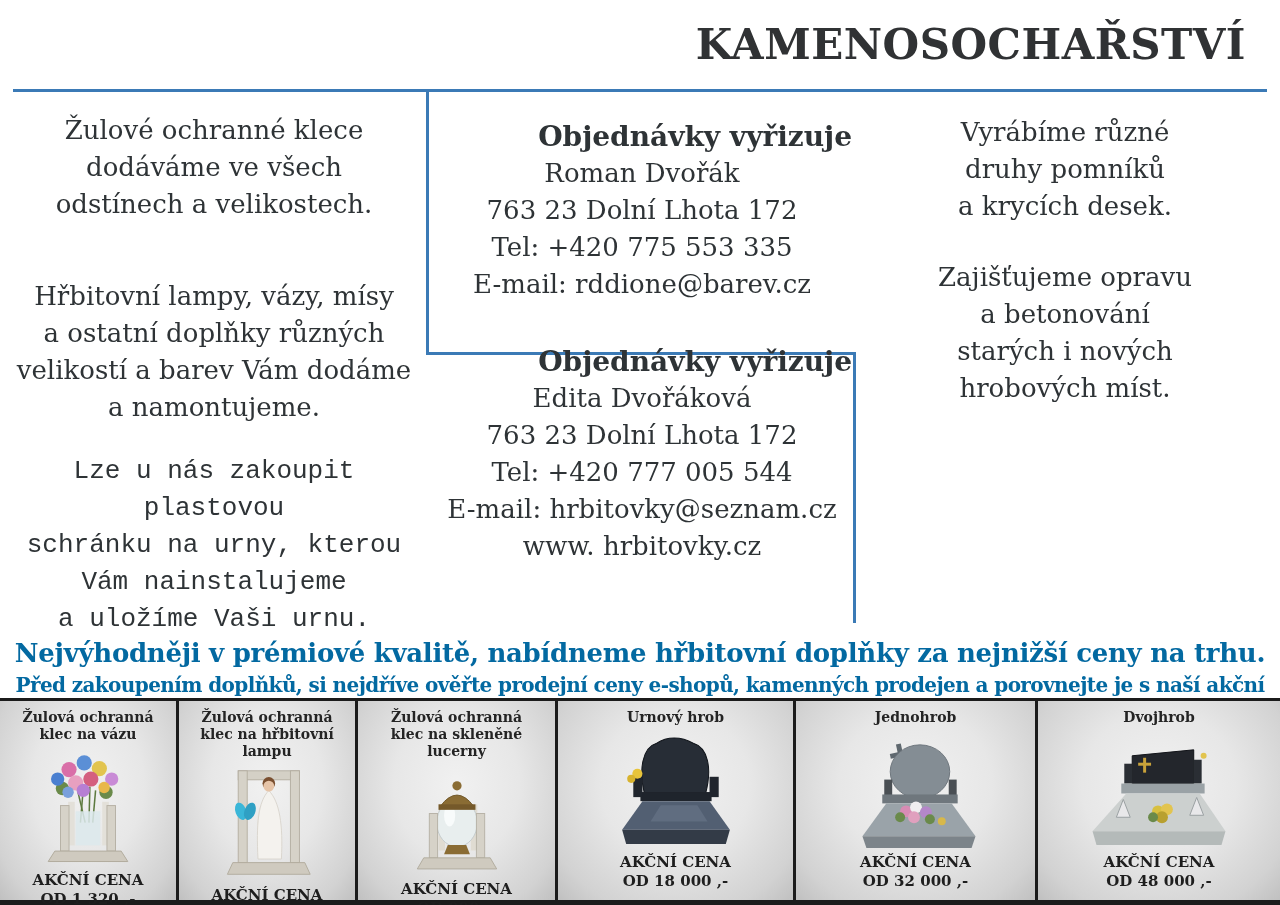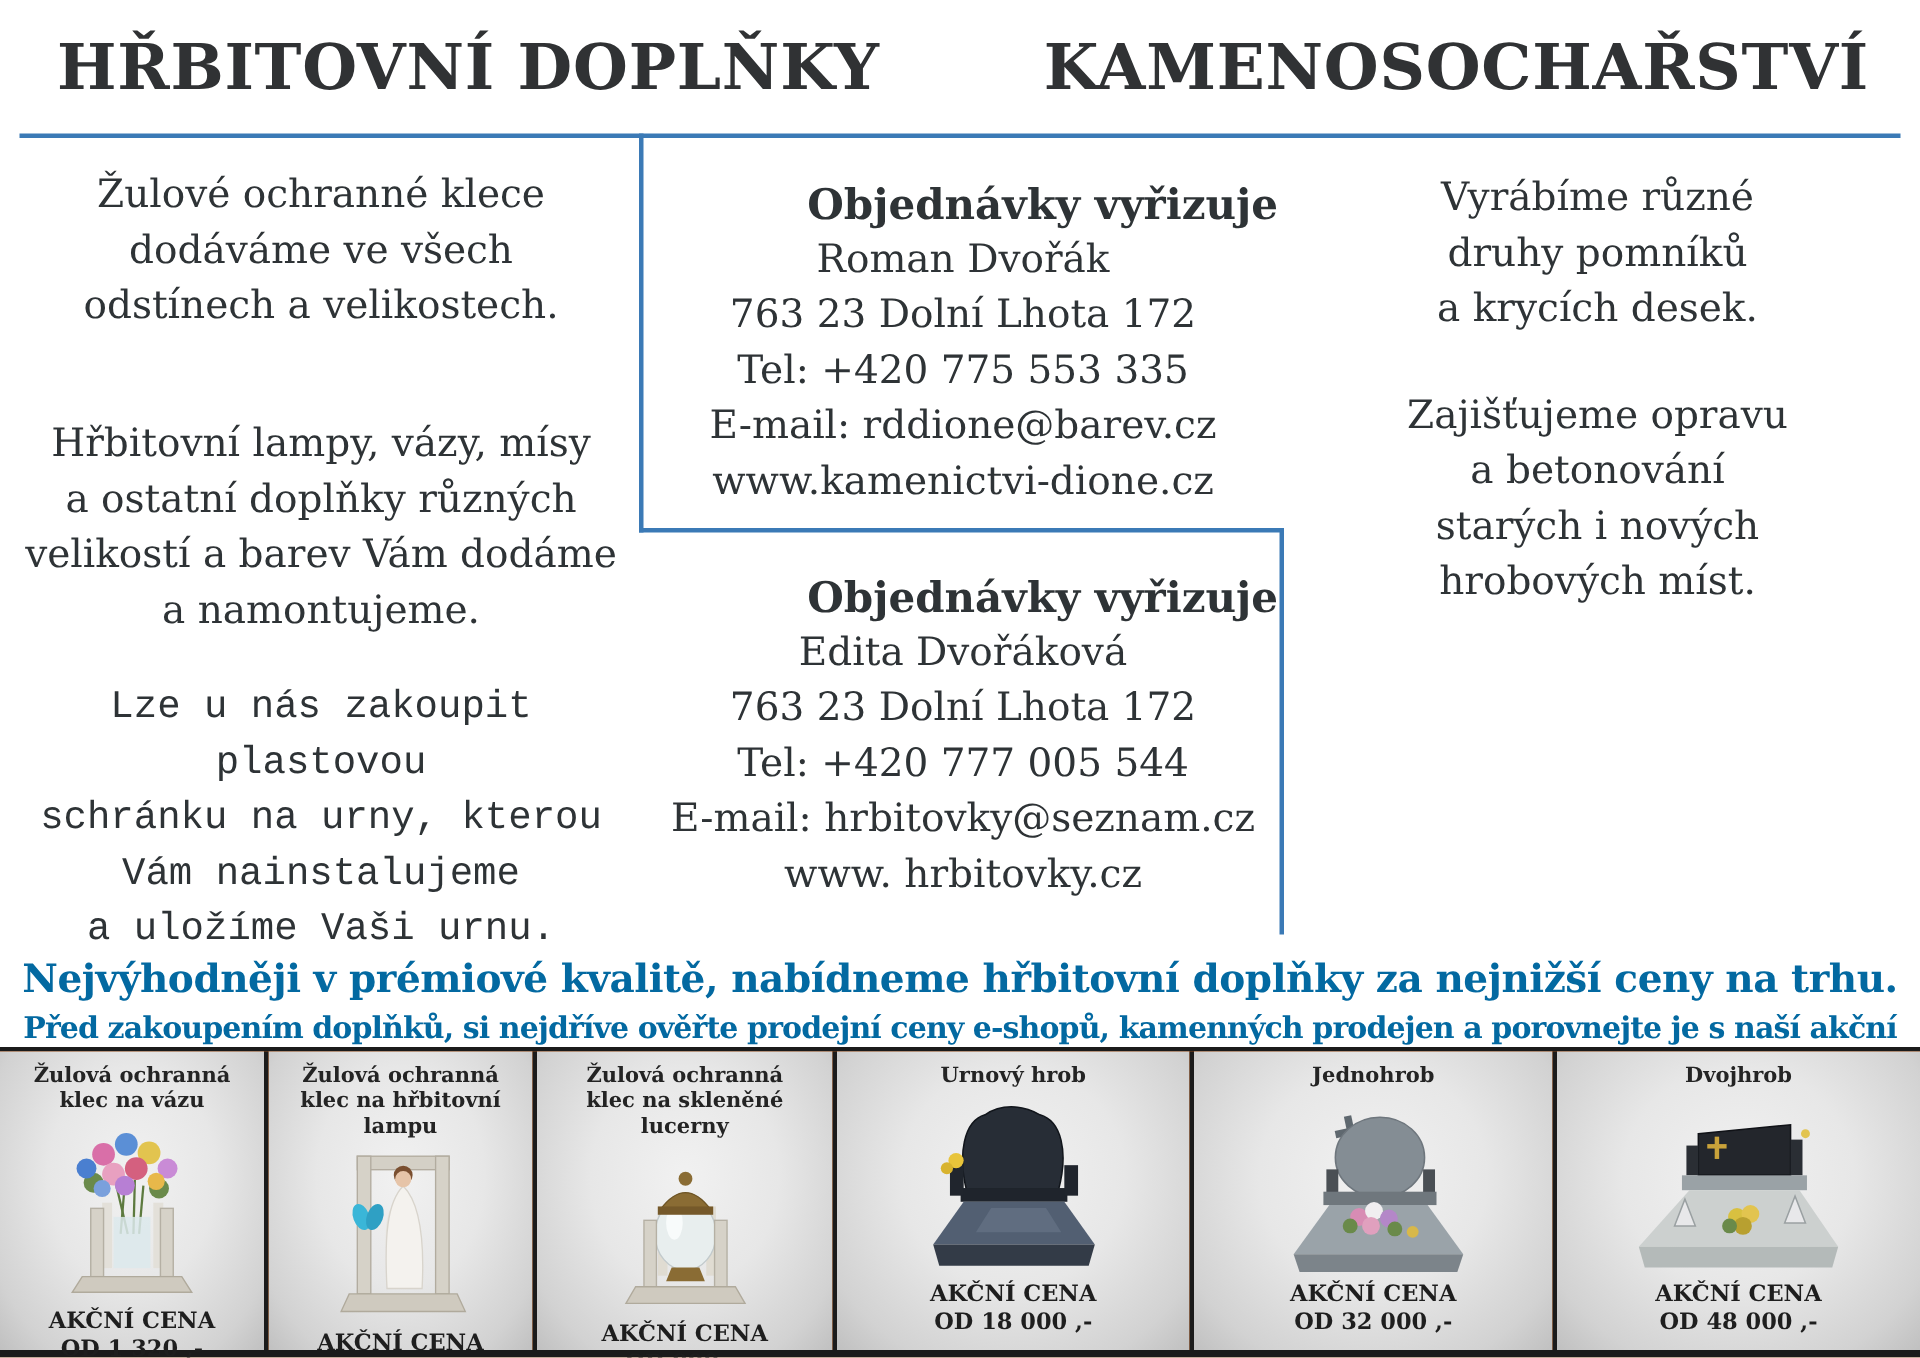--- a/index.html
+++ b/index.html
@@ -46,21 +46,20 @@
   .card.c4{width:238px;}.card.c5{width:242px;align-items:center;}.card.c6{flex:1;}
   .card-title{font-weight:bold;font-size:14px;line-height:17px;white-space:pre-line;color:#242424;text-align:center;}
   .card-photo{flex:1;display:flex;align-items:center;justify-content:center;}
   .card-price{font-weight:bold;font-size:15px;line-height:19px;color:#1e1e1e;text-align:center;}
 </style>
 </head>
 <body>
 
 <div class="page">
 
-  <h1 class="title title-left">HŘBITOVNÍ DOPLŇKY</h1>
   <h1 class="title title-right">KAMENOSOCHAŘSTVÍ</h1>
 
   <div class="line line-top"></div>
   <div class="line line-vert-left"></div>
   <div class="line line-mid"></div>
   <div class="line line-vert-right"></div>
 
   <div class="col col-left">
     <p class="p1">Žulové ochranné klece
 dodáváme ve všech
@@ -75,21 +74,20 @@
 a uložíme Vaši urnu.</p>
   </div>
 
   <div class="col col-center">
     <div class="contact-block">
       <div class="contact-heading">Objednávky vyřizuje</div>
       <div>Roman Dvořák</div>
       <div>763 23 Dolní Lhota 172</div>
       <div>Tel: +420 775 553 335</div>
       <div>E-mail: rddione@barev.cz</div>
-      <div>www.kamenictvi-dione.cz</div>
     </div>
     <div class="contact-block second">
       <div class="contact-heading">Objednávky vyřizuje</div>
       <div>Edita Dvořáková</div>
       <div>763 23 Dolní Lhota 172</div>
       <div>Tel: +420 777 005 544</div>
       <div>E-mail: hrbitovky@seznam.cz</div>
       <div>www. hrbitovky.cz</div>
     </div>
   </div>

